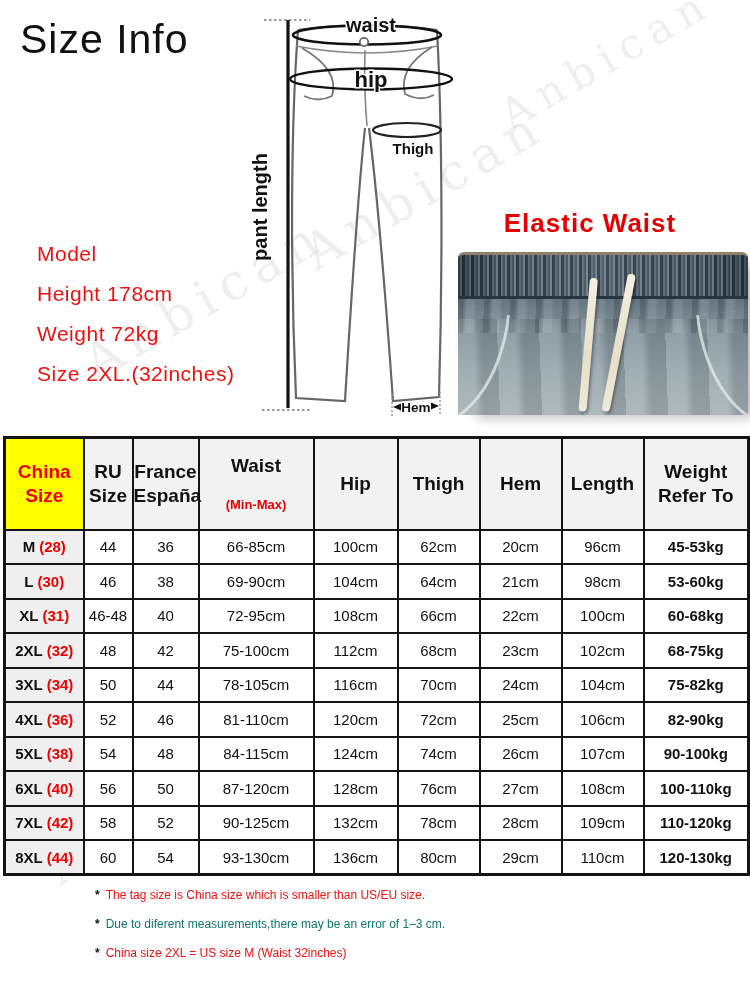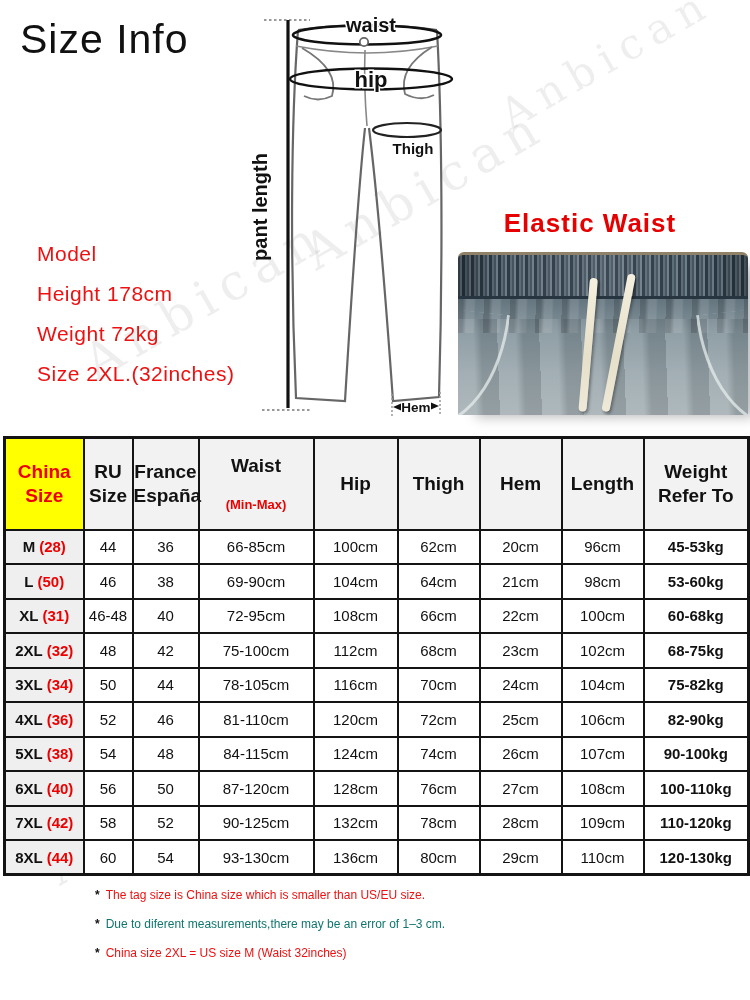--- a/index.html
+++ b/index.html
@@ -167,21 +167,21 @@
         <td>44</td>
         <td>36</td>
         <td>66-85cm</td>
         <td>100cm</td>
         <td>62cm</td>
         <td>20cm</td>
         <td>96cm</td>
         <td class="weight-cell">45-53kg</td>
       </tr>
       <tr>
-        <td class="size-cell"><span>L</span><span class="tag">(50)</span></td>
+        <td class="size-cell"><span>L</span><span class="tag">(30)</span></td>
         <td>46</td>
         <td>38</td>
         <td>69-90cm</td>
         <td>104cm</td>
         <td>64cm</td>
         <td>21cm</td>
         <td>98cm</td>
         <td class="weight-cell">53-60kg</td>
       </tr>
       <tr>

